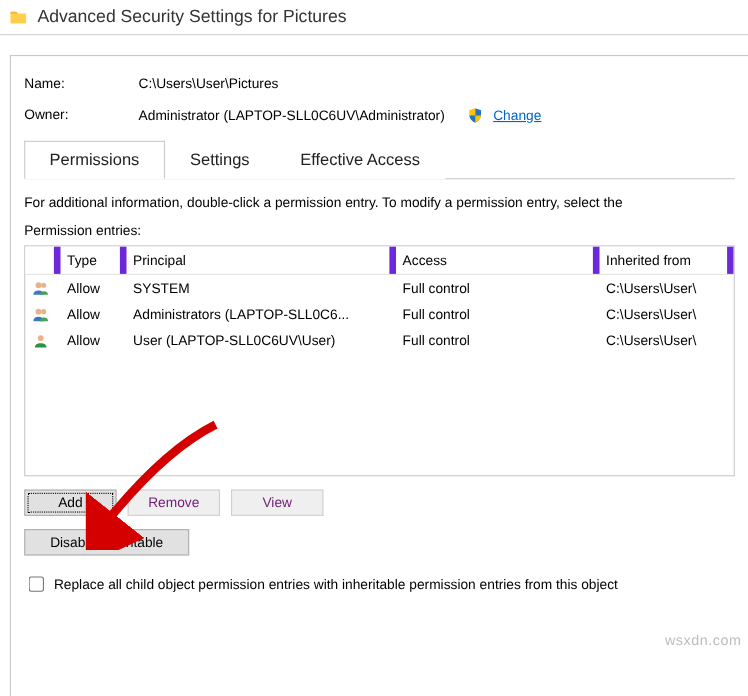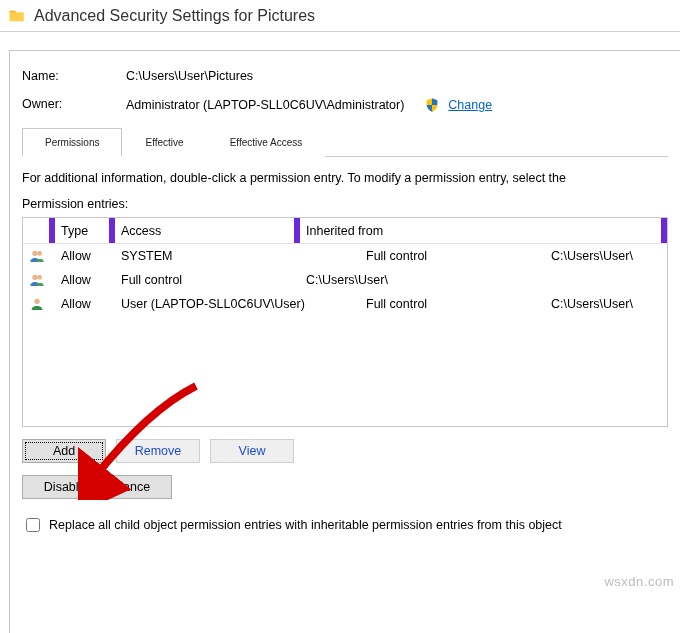--- a/index.html
+++ b/index.html
@@ -42,21 +42,21 @@
     .link { color:#0066cc; text-decoration: underline; cursor:pointer; }
     .shield-icon { width:16px; height:16px; }
 
     .tabs {
       display:flex;
       border-bottom:1px solid #c9c9c9;
       margin-top:4px;
     }
     .tab {
       padding:8px 22px;
-      font-size:10px;
+      font-size:15px;
       background:#fff;
       border:1px solid transparent;
       border-bottom:none;
       position:relative;
       top:1px;
       cursor:pointer;
       color:#222;
     }
     .tab.active {
       border:1px solid #c9c9c9;
@@ -96,21 +96,21 @@
     .btn-row { margin-top:12px; display:flex; gap:10px; }
     .btn {
       min-width:84px;
       height:24px;
       border:1px solid #adadad;
       background:#e1e1e1;
       font:inherit;
       cursor:pointer;
     }
     .btn.focused { outline:1px dotted #000; outline-offset:-4px; background:#e1e1e1; }
-    .btn:disabled { color:#1d4ed8; background:#efefef; border-color:#cfcfcf; cursor:default; }
+    .btn:disabled { color:#701a75; background:#efefef; border-color:#cfcfcf; cursor:default; }
     .btn-wide { min-width:150px; padding:0 12px; }
 
     .chk-row { margin-top:16px; display:flex; align-items:center; gap:6px; }
     .chk { width:14px; height:14px; }
 
     .watermark {
       position:absolute;
       right:6px;
       bottom:44px;
       color:#bcbcbc;
@@ -160,32 +160,33 @@
         <path d="M12 2l8 3v5c0 5-3.4 9.7-8 12-4.6-2.3-8-7-8-12V5l8-3z" fill="none" stroke="#3b3b3b" stroke-width="0"></path>
         <path fill="#ffc400" d="M12 12h8c-.4 4.3-3.4 8.1-8 10V12z"></path>
         <path fill="#2670c5" d="M12 12H4c.4 4.3 3.4 8.1 8 10V12z"></path>
       </svg>
       <span class="link">Change</span>
     </span>
   </div>
 
   <div class="tabs">
     <div class="tab active">Permissions</div>
-    <div class="tab">Effective</div>
+    <div class="tab">Settings</div>
     <div class="tab">Effective Access</div>
   </div>
 
   <div class="sheet-body">
     <div class="instr">For additional information, double-click a permission entry. To modify a permission entry, select the</div>
     <div class="pe-label">Permission entries:</div>
 
     <div class="perm-table">
       <div class="pt-header">
         <div class="col c-icon"></div>
         <div class="col c-type">Type</div>
+        <div class="col c-prin">Principal</div>
         <div class="col c-acc">Access</div>
         <div class="col c-inh">Inherited from</div>
       </div>
 
       <div class="pt-row">
         <div class="col c-icon">
           <svg class="user-icon" viewBox="0 0 24 24">
             <circle cx="9" cy="8" r="4" fill="#e9b38a"></circle>
               <path fill="#3b78c3" d="M2 21c0-4 3-6 7-6s7 2 7 6H2z"></path>
             <circle cx="16" cy="8" r="3.5" fill="#e9b38a"></circle>
@@ -201,20 +202,21 @@
       <div class="pt-row">
         <div class="col c-icon">
           <svg class="user-icon" viewBox="0 0 24 24">
             <circle cx="9" cy="8" r="4" fill="#e9b38a"></circle>
               <path fill="#3b78c3" d="M2 21c0-4 3-6 7-6s7 2 7 6H2z"></path>
             <circle cx="16" cy="8" r="3.5" fill="#e9b38a"></circle>
               <path fill="#4aa05a" d="M11 21c0-3.5 2.5-5 5.5-5s5.5 1.5 5.5 5H11z"></path>
           </svg>
         </div>
         <div class="col c-type">Allow</div>
+        <div class="col c-prin">Administrators (LAPTOP-SLL0C6...</div>
         <div class="col c-acc">Full control</div>
         <div class="col c-inh">C:\Users\User\</div>
       </div>
 
       <div class="pt-row">
         <div class="col c-icon">
           <svg class="user-icon" viewBox="0 0 24 24">
             <circle cx="12" cy="8" r="4" fill="#e9b38a"></circle>
               <path fill="#2f8f46" d="M4 21c0-4 3.5-6 8-6s8 2 8 6H4z"></path>
           </svg>
@@ -226,21 +228,21 @@
       </div>
     </div>
 
     <div class="btn-row">
       <button class="btn focused">Add</button>
       <button class="btn" disabled="">Remove</button>
       <button class="btn" disabled="">View</button>
     </div>
 
     <div class="btn-row">
-      <button class="btn btn-wide">Disable inheritance</button>
+      <button class="btn btn-wide">Disable inheritable</button>
     </div>
 
     <div class="chk-row">
       <input type="checkbox" class="chk" style="">
       <span>Replace all child object permission entries with inheritable permission entries from this object</span>
     </div>
   </div>
 </div>
 
 <svg class="arrow-annot" viewBox="0 0 130 120">

